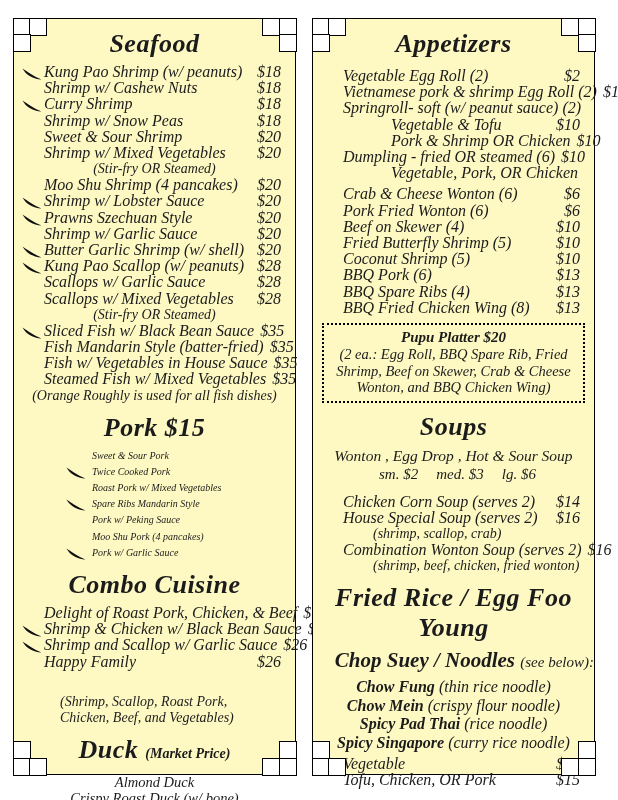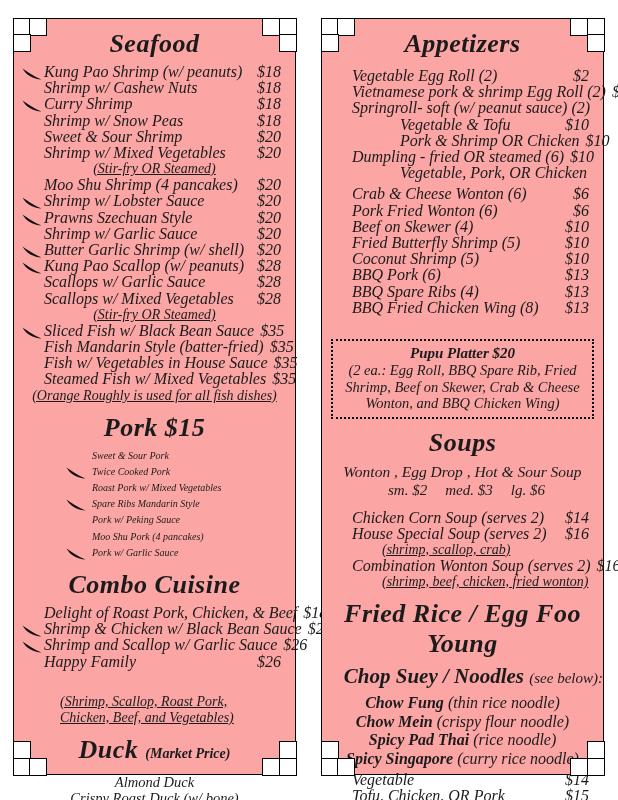--- a/index.html
+++ b/index.html
@@ -11,24 +11,24 @@
     font-style:italic;
     color:#1b1b1b;
     overflow:hidden;
   }
   .colbox{
     position:absolute;
     top:18px;
     width:283px;height:757px;
     border:1.5px solid #000;
     box-sizing:border-box;
-    background:#fca5a5;
+    background:#fef9c3;
   }
   .colbox.left{left:13px;}
-  .colbox.right{left:321px;}
+  .colbox.right{left:312px;}
   .colinner{position:relative;width:100%;height:100%;padding-top:4px;box-sizing:border-box;}
 
   
   .corner{position:absolute;width:37px;height:37px;z-index:5;}
   .corner .sq{position:absolute;width:18px;height:18px;border:1.5px solid #000;background:#fff;box-sizing:border-box;}
   .corner.tl{top:-1.5px;left:-1.5px;}
   .corner.tl .sq1{top:0;left:0;}
   .corner.tl .sq2{top:0;left:16.5px;}
   .corner.tl .sq3{top:16.5px;left:0;}
   .corner.tr{top:-1.5px;right:-1.5px;}
@@ -79,34 +79,34 @@
     position:relative;
     padding-left:78px;
     font-size:10px;line-height:16.2px;
   }
   .centerrow{
     text-align:center;
     font-size:14.5px;line-height:16.2px;
     padding:0 10px;
   }
   .centerrow.big{font-size:15.5px;line-height:18px;}
-  .note{font-size:14px;line-height:16px;text-decoration:underline;}
+  .note{font-size:14px;line-height:16px;}
   .note.center{text-align:center;}
   .note.indent{padding-left:60px;}
   .note.indent-wide{padding:0 55px 0 46px;margin-top:24px;}
 
   .sizes{
     display:flex;justify-content:space-between;
     padding:0 58px 0 66px;
     font-size:15px;line-height:18px;
   }
 
   .pupu{
     border:2px dotted #000;
-    margin:23px 9px 6px 9px;
+    margin:7px 9px 6px 9px;
     padding:3px 6px 5px 6px;
     text-align:center;
   }
   .pupu-title{font-weight:bold;font-size:15px;line-height:18px;}
   .pupu-text{font-size:14.5px;line-height:16.5px;}
 
   .boldcenter{
     text-align:center;
     font-size:16px;line-height:18.5px;
   }

